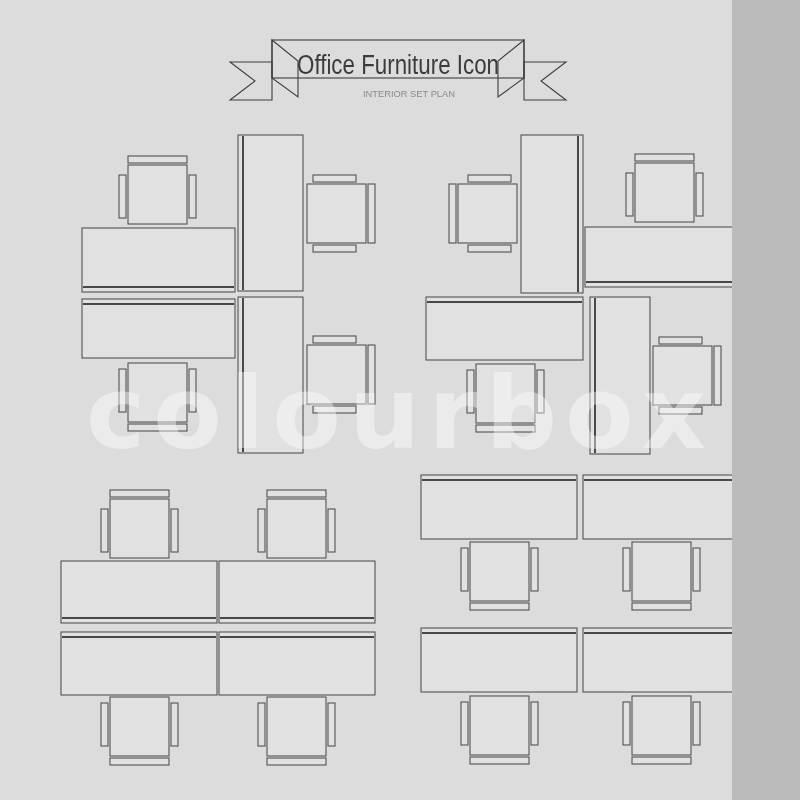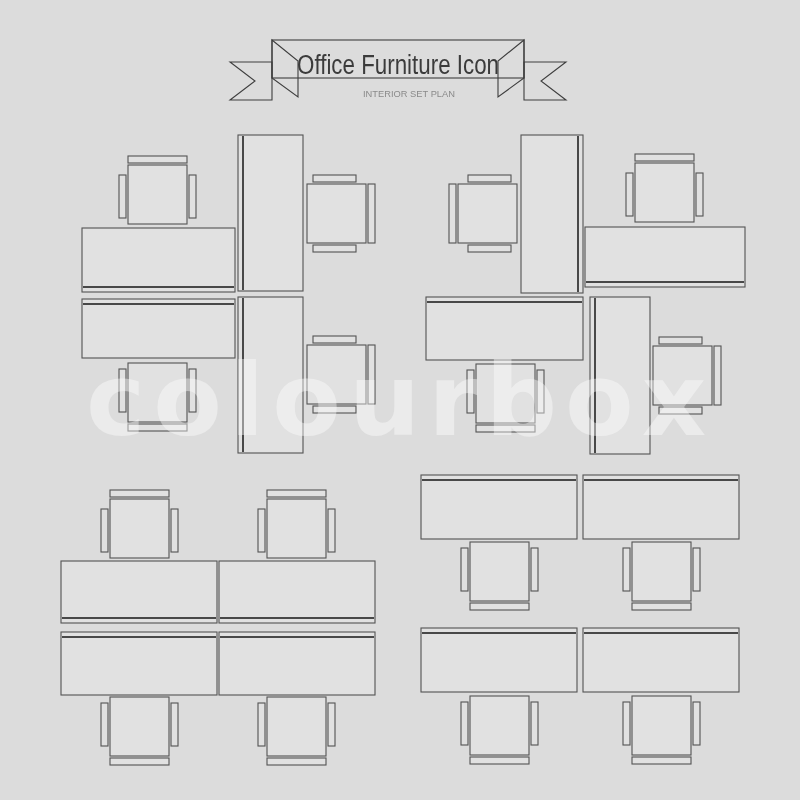--- a/index.html
+++ b/index.html
@@ -2,21 +2,21 @@
 <html><head>
 <meta charset="utf-8">
 <style>
   html,body{margin:0;padding:0;}
   body{
     font-family:"Liberation Sans", sans-serif;
     background:#bbb;
   }
   .canvas{
     position:relative;
-    width:800px;height:800px;
+    width:732px;height:800px;
     background:var(--bg,#dcdcdc);
     overflow:hidden;
   }
   svg{position:absolute;left:0;top:0;}
   
   .fr{
     fill:var(--fill,#e1e1e1);
     stroke:var(--line,#535353);
     stroke-width:1.1;
   }
@@ -40,21 +40,21 @@
   }
   .banner-subtitle{
     fill:var(--subtitle,#8a8a8a);
     font-family:"Liberation Sans", sans-serif;
     font-size:9.5px;
     font-weight:400;
   }
   .watermark{
     position:absolute;
     left:86px;
-    top:351px;
+    top:364px;
     font-family:"DejaVu Sans", sans-serif;
     font-weight:bold;
     font-size:100px;
     line-height:1;
     letter-spacing:8px;
     color:var(--wm,rgba(255,255,255,0.42));
     white-space:nowrap;
     pointer-events:none;
     z-index:5;
   }

